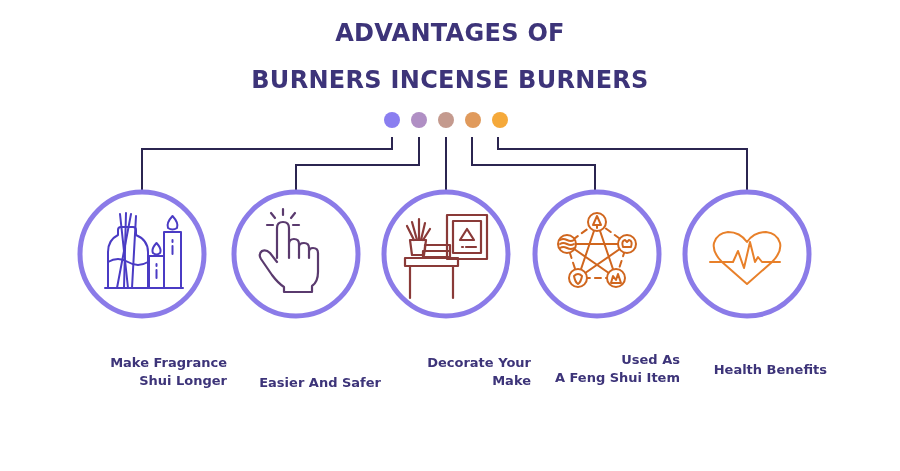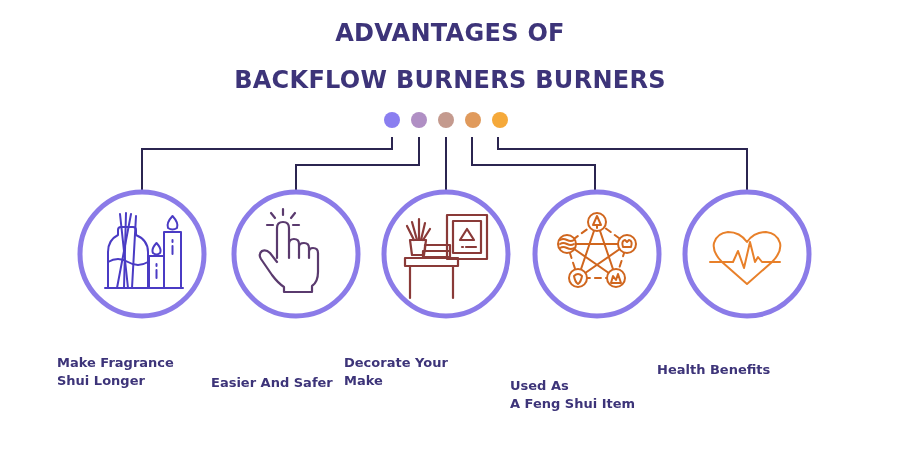--- a/index.html
+++ b/index.html
@@ -1,27 +1,27 @@
 <!DOCTYPE html>
 <html><head>
 <meta charset="utf-8">
 <style>
   html, body { margin:0; padding:0; background:#ffffff; }
   body { width:900px; height:471px; position:relative; overflow:hidden; font-family:"DejaVu Sans", sans-serif; }
   .title { position:absolute; left:0; width:900px; text-align:center; color:#3d3479; font-weight:bold; font-size:24px; letter-spacing:0.3px; line-height:30px; }
   .t1 { top:18px; }
   .t2 { top:65px; }
   svg.canvas { position:absolute; left:0; top:0; }
-  .label { position:absolute; width:170px; text-align:left; color:#3d3479; font-weight:bold; font-size:13px; line-height:18px; }
+  .label { position:absolute; width:170px; text-align:right; color:#3d3479; font-weight:bold; font-size:13px; line-height:18px; }
 </style>
 </head>
 <body>
 
 <div class="title t1">ADVANTAGES OF</div>
-<div class="title t2">BACKFLOW BURNERS BURNERS</div>
+<div class="title t2">BURNERS INCENSE BURNERS</div>
 
 <svg class="canvas" width="900" height="471" viewBox="0 0 900 471">
 
   <g fill="none" stroke="#2b2550" stroke-width="2">
     <polyline points="392,137 392,149 142,149 142,190"></polyline>
     <polyline points="419,137 419,165 296,165 296,190"></polyline>
     <polyline points="446,137 446,190"></polyline>
     <polyline points="472,137 472,165 595,165 595,190"></polyline>
     <polyline points="498,137 498,149 747,149 747,190"></polyline>
   </g>
@@ -123,23 +123,23 @@
   </g>
 </svg>
 
 <div class="label" style="left:57px; top:354px;">
   <div>Make Fragrance</div>
   <div>Shui Longer</div>
 </div>
 <div class="label" style="left:211px; top:374px;">
   <div>Easier And Safer</div>
 </div>
-<div class="label" style="left:344px; top:354px;">
+<div class="label" style="left:361px; top:354px;">
   <div>Decorate Your</div>
   <div>Make</div>
 </div>
-<div class="label" style="left:510px; top:351px;margin-top:26px;">
+<div class="label" style="left:510px; top:351px;">
   <div>Used As</div>
   <div>A Feng Shui Item</div>
 </div>
 <div class="label" style="left:657px; top:361px;">
   <div>Health Benefits</div>
 </div>
 
 </body></html>

